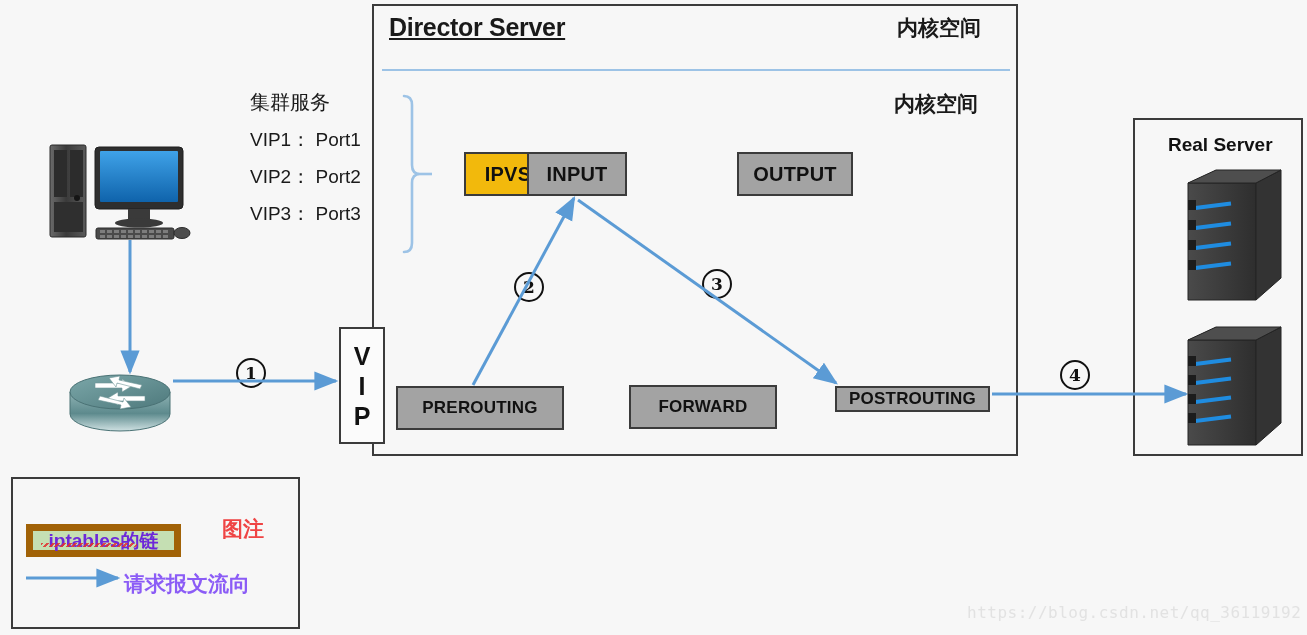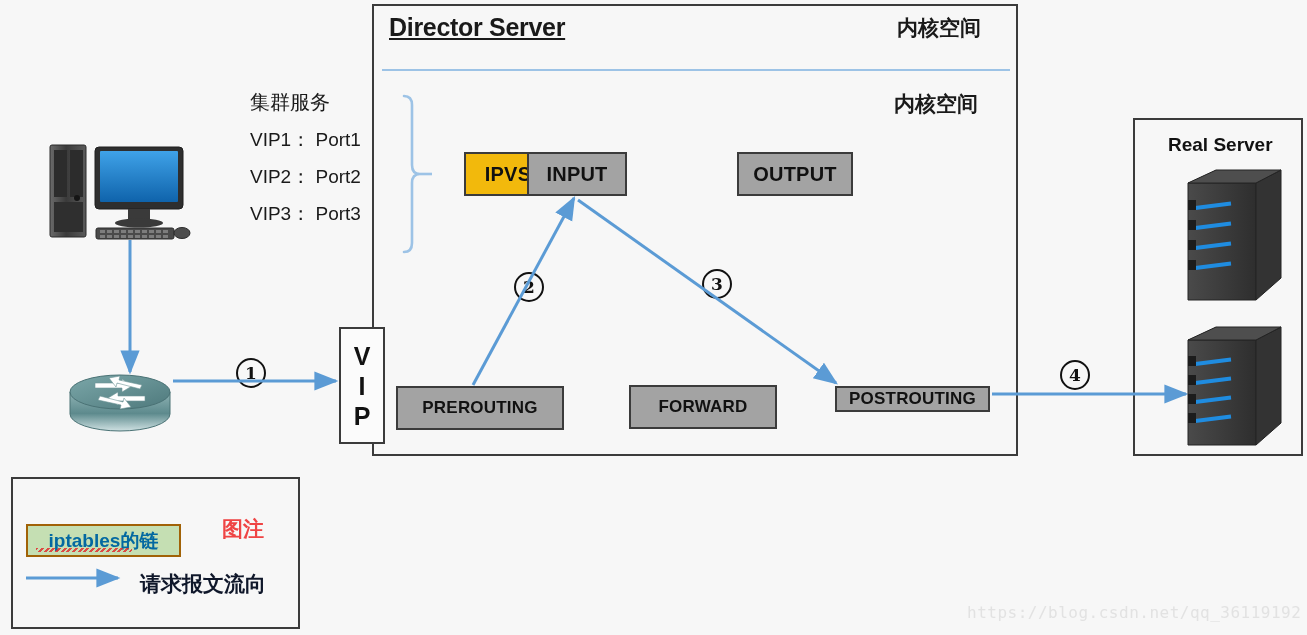--- a/index.html
+++ b/index.html
@@ -106,36 +106,36 @@
     border: 2px solid #3b3b3b;
     box-sizing: border-box;
   }
   #legend-title {
     left: 222px; top: 491px;
     font-size: 21px; font-weight: bold; color: #ef4444; margin-top: 24px;
   }
   #legend-chain {
     left: 26px; top: 524px; width: 155px; height: 33px;
     background: #c5dfb3;
-    border: 2px solid #a16207;
+    border: 7px solid #a16207;
     box-sizing: border-box;
     display: flex; align-items: center; justify-content: center;
-    font-size: 19px; font-weight: bold; color: #0369a1;
+    font-size: 19px; font-weight: bold; color: #6d28d9;
     position: absolute;
   }
   #legend-chain .squiggle {
     position: absolute;
     left: 8px; bottom: 3px; width: 96px; height: 4px;
     background-image: repeating-linear-gradient(
         135deg, #e03030 0 2px, transparent 2px 4px);
     opacity: .85;
   }
   #legend-flow-label {
     left: 124px; top: 570px;
-    font-size: 21px; font-weight: bold; color: #0f172a; margin-left: 16px;
+    font-size: 21px; font-weight: bold; color: #8b5cf6;
   }
 
   
   #watermark {
     left: 967px; top: 603px;
     font-family: "DejaVu Sans Mono", "Liberation Mono", monospace;
     font-size: 16px; color: #e2e2e2; letter-spacing: .5px;
   }
 
   

